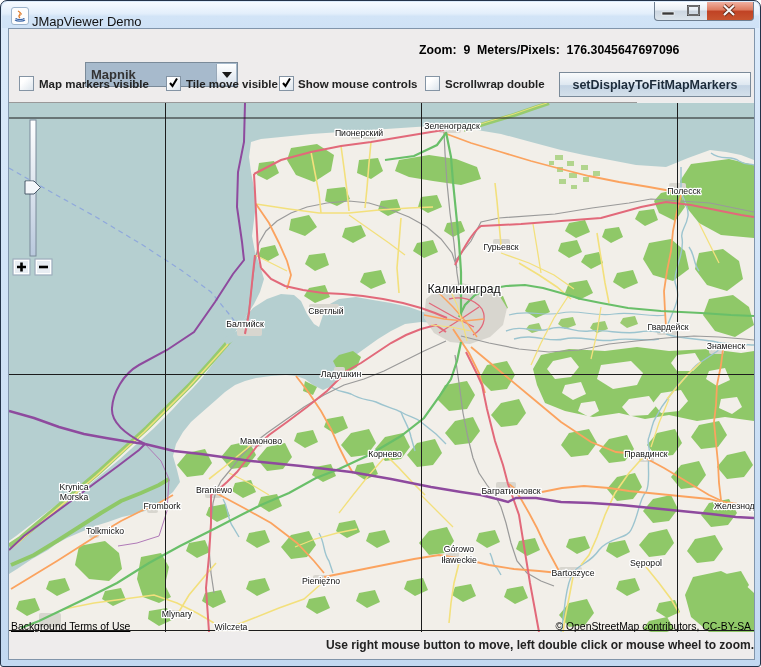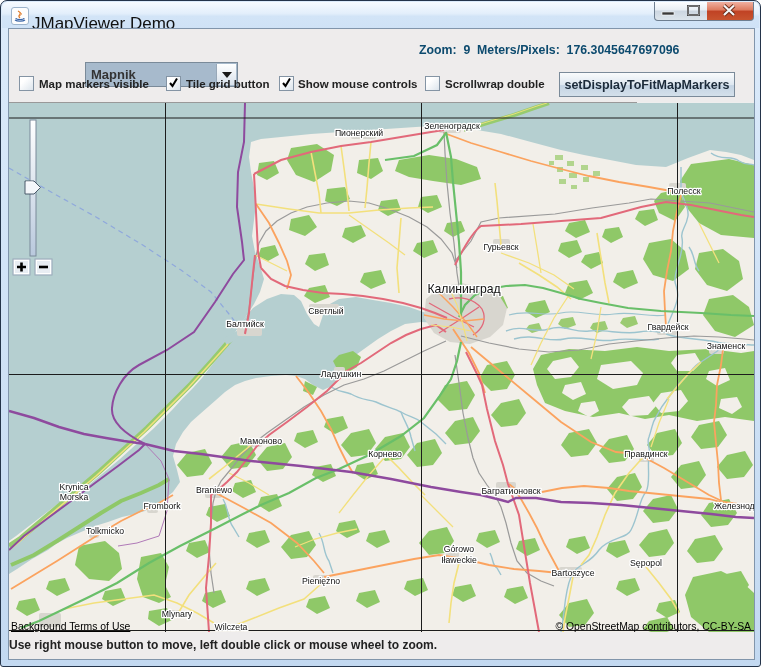--- a/index.html
+++ b/index.html
@@ -1,21 +1,21 @@
 <!DOCTYPE html>
 <html><head>
 <meta charset="utf-8">
 <style>
 html,body{margin:0;padding:0;width:761px;height:667px;overflow:hidden;background:#fff;
   font-family:"Liberation Sans",sans-serif;}
 #win{position:absolute;left:0;top:0;width:759px;height:665px;border:1px solid #24344a;
   border-radius:7px 7px 3px 3px;background:linear-gradient(180deg,#dcebfb,#c3d9f1);}
 #titlebar{position:absolute;left:1px;top:1px;width:757px;height:26px;border-radius:6px 6px 0 0;
   background:linear-gradient(180deg,#f7fbff 0%,#e2eefb 45%,#d2e4f7 55%,#cfe2f6 100%);}
-#title{position:absolute;left:30px;top:12px;font-size:17px;color:#111;}
+#title{position:absolute;left:30px;top:12px;font-size:13px;color:#111;}
 #jicon{position:absolute;left:9px;top:5px;width:16px;height:16px;background:#fdfdfd;
   border:1px solid #9db4cc;border-radius:3px;}
 .wbtn{position:absolute;top:0;height:19px;border:1px solid #6e7e90;border-top:none;
   box-sizing:border-box;}
 #bmin{left:652px;width:28px;border-radius:0 0 0 4px;
   background:linear-gradient(180deg,#fdfeff 0%,#e7edf3 45%,#ccd6e1 50%,#dde5ec 100%);}
 #bmax{left:679px;width:27px;border-left:none;
   background:linear-gradient(180deg,#fdfeff 0%,#e7edf3 45%,#ccd6e1 50%,#dde5ec 100%);}
 #bclose{left:705px;width:47px;border-left:none;border-radius:0 0 4px 0;
   background:linear-gradient(180deg,#f0b0a0 0%,#dd7a5e 45%,#c04224 50%,#c8542f 100%);}
@@ -24,32 +24,32 @@
 #toolbar{position:absolute;left:0;top:0;width:745px;height:73px;background:#eeecec;}
 .combo{position:absolute;height:25px;border:1px solid #7a8a99;box-sizing:border-box;font-size:13px;margin-top:27px;}
 #combo1{left:76px;top:6px;width:153px;background:#a7bacc;}
 #combo1 span{position:absolute;left:5px;top:4px;font-weight:bold;color:#333;}
 #combo2{left:236px;top:6px;width:166px;background:linear-gradient(180deg,#fbfbfc,#ebedf0);}
 #combo2 span{position:absolute;left:5px;top:4px;color:#222;}
 .arrowbtn{position:absolute;right:1px;top:1px;width:19px;height:21px;
   background:linear-gradient(180deg,#feffff,#d9e2ec);border-left:1px solid #98a8b8;}
 .arrowbtn:after{content:"";position:absolute;left:5px;top:8px;width:0;height:0;
   border-left:5px solid transparent;border-right:5px solid transparent;border-top:6px solid #1a1a1a;}
-#zoomtxt{position:absolute;left:410px;top:14px;font-size:12.3px;font-weight:bold;color:#0c4a6e;}
+#zoomtxt{position:absolute;left:410px;top:14px;font-size:12.3px;font-weight:bold;color:#000000;}
 .cb{position:absolute;top:47px;width:15px;height:15px;border:1px solid #8494a4;box-sizing:border-box;
   background:linear-gradient(135deg,#ffffff 30%,#dce4ec 100%);}
 .cblab{position:absolute;top:49px;font-size:11.5px;font-weight:bold;color:#222;text-align:center;}
 .chk{position:absolute;left:1px;top:0px;width:11px;height:12px;}
-#fitbtn{position:absolute;left:550px;top:43px;width:176px;height:25px;
+#fitbtn{position:absolute;left:550px;top:43px;width:192px;height:25px;
   background:linear-gradient(180deg,#f9fbfc 0%,#dfe8f1 50%,#c4d4e4 55%,#d4e0ea 100%);
   border:1px solid #7a8a99;box-sizing:border-box;text-align:center;
   font-size:12.5px;font-weight:bold;color:#1c2b3a;line-height:24px;}
 #map{position:absolute;left:0;top:73px;width:628px;height:529px;background:#b5cfd0;border-top:1px solid #999;}
 #status{position:absolute;left:0;top:603px;width:745px;height:27px;background:#eeecec;
-  text-align:left;font-size:12px;font-weight:bold;color:#222;line-height:26px;}
+  text-align:right;font-size:12px;font-weight:bold;color:#222;line-height:26px;}
 </style>
 </head>
 <body>
 <div id="win">
   <div id="titlebar">
     <div id="jicon">
       <svg width="16" height="16" viewBox="0 0 16 16">
         <path d="M6 3 C8 4 9 5 7.5 7 C6.5 8.2 6.8 9 8 10" stroke="#e07b2a" stroke-width="1.2" fill="none"></path>
         <path d="M8.5 4.5 C9.8 5.5 9.2 6.5 8.5 7.5" stroke="#e07b2a" stroke-width="1" fill="none"></path>
         <path d="M4 10 C4 12 12 12 12 10 M3 12 C5 13.5 11 13.5 13 12" stroke="#3a66a8" stroke-width="1.2" fill="none"></path>
@@ -75,21 +75,21 @@
           <div class="arrowbtn"></div>
         </div>
       <div id="zoomtxt">Zoom: &nbsp;9 &nbsp;Meters/Pixels: &nbsp;176.3045647697096</div>
       <div class="cb" style="left:10px;"></div>
         <div class="cblab" style="left:30px;">Map markers visible</div>
       <div class="cb" style="left:157px;">
           <svg class="chk" viewBox="0 0 11 12">
             <path d="M2 6 L4.5 9 L9 1.5" stroke="#000" stroke-width="2" fill="none"></path>
           </svg>
         </div>
-      <div class="cblab" style="left:177px;">Tile grid button</div>
+      <div class="cblab" style="left:177px;">Tile move visible</div>
       <div class="cb" style="left:270px;">
           <svg class="chk" viewBox="0 0 11 12">
             <path d="M2 6 L4.5 9 L9 1.5" stroke="#000" stroke-width="2" fill="none"></path>
           </svg>
         </div>
       <div class="cblab" style="left:289px;">Show mouse controls</div>
       <div class="cb" style="left:416px;"></div>
         <div class="cblab" style="left:436px;">Scrollwrap double</div>
       <div id="fitbtn">setDisplayToFitMapMarkers</div>
     </div>

